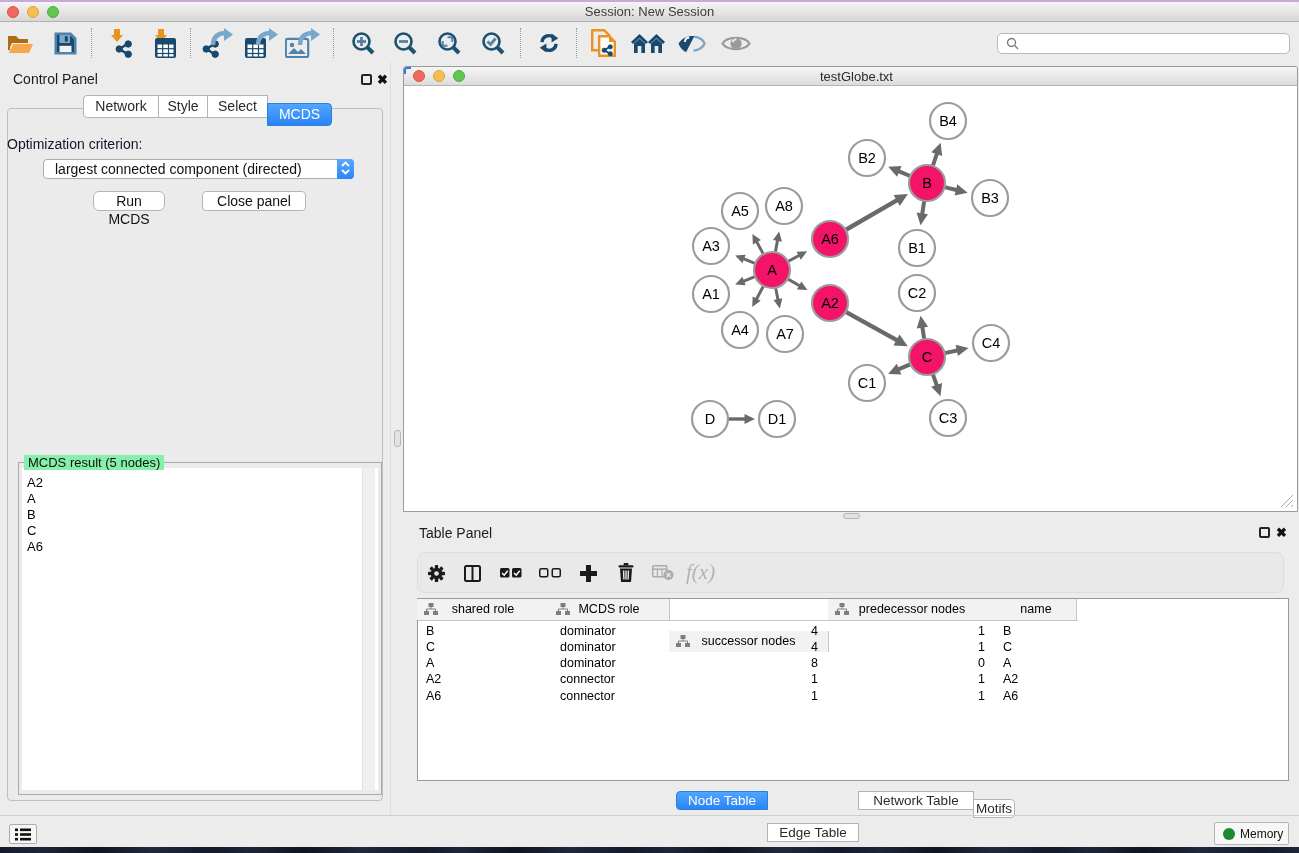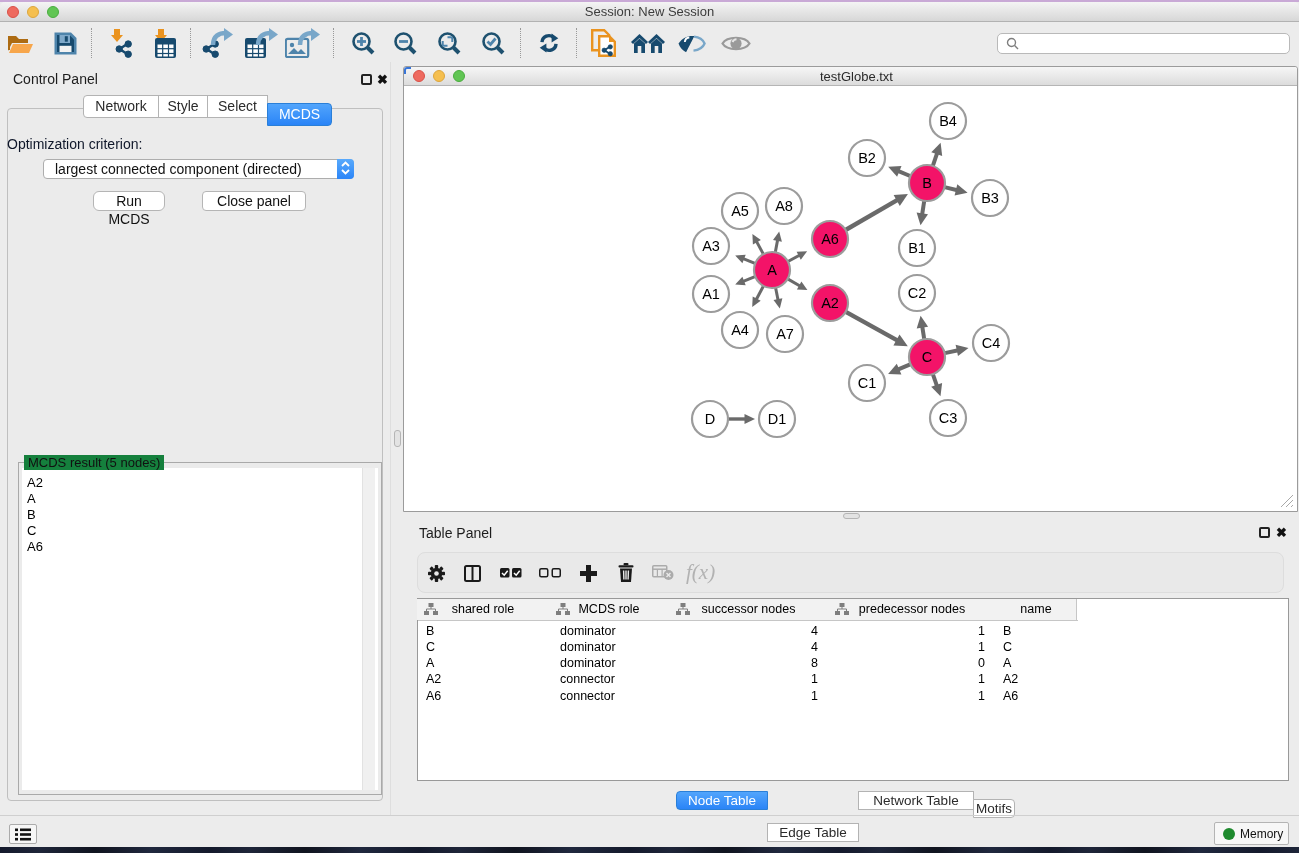--- a/index.html
+++ b/index.html
@@ -34,21 +34,21 @@
   border:1px solid #bfbfbf; border-radius:4px; }
 #opt-label { left:7px; top:136px; width:376px; text-align:left; font-size:14px; color:#0f172a; }
 #cp-select { left:43px; top:159px; width:311px; height:20px; background:#fff;
   border:1px solid #adadad; border-radius:4px; font-size:14px; color:#111; }
 #cp-select .txt { position:absolute; left:11px; top:1px; line-height:17px; }
 #cp-select .cap { position:absolute; right:-1px; top:-1px; width:17px; height:20px;
   border-radius:0 4px 4px 0; background:linear-gradient(#59aafc,#2b85f8); }
 .btn { background:#fff; border:1px solid #b5b5b5; border-radius:4px; text-align:center;
   font-size:14px; color:#111; }
 #mcds-fs { left:18px; top:462px; width:364px; height:333px; border:1px solid #a9a9a9; }
-#mcds-leg { left:24px; top:455px; font-size:13px; color:#111; background:#15803d; padding:0 4px; }
+#mcds-leg { left:24px; top:455px; font-size:13px; color:#111; background:#86efac; padding:0 4px; }
 #mcds-list { position:absolute; left:3px; top:5px; width:356px; height:322px; background:#fff; }
 #mcds-list .sb { position:absolute; right:3px; top:0; width:13px; height:100%; background:#f0f0f0; border-left:1px solid #e2e2e2;}
 #mcds-list .it { font-size:13px; line-height:16px; padding-left:5px; color:#000; }
 
 #vsplit-line { left:390px; top:62px; width:1px; height:754px; background:#dedede; }
 .knob { background:#e3e3e3; border:1px solid #b5b5b5; border-radius:3px; }
 
 #gwin { left:403px; top:66px; width:895px; height:446px; background:#fff;
   border:1px solid #9b9b9b; border-radius:3px 3px 0 0; }
 #gwin-tb { position:absolute; left:0; top:0; width:100%; height:19px;
@@ -467,21 +467,21 @@
       <svg width="14" height="13" viewBox="0 0 14 13" style="position:absolute;left:7px;top:4px">
         <g fill="#7e7e7e">
           <rect x="4.5" y="0" width="5" height="4"></rect>
           <rect x="0" y="8" width="5" height="4"></rect>
           <rect x="9" y="8" width="5" height="4"></rect>
         </g>
         <path d="M7,4 v2 M2.5,8 v-2 h9 v2" fill="none" stroke="#7e7e7e" stroke-width="1"></path>
       </svg>
       <div class="lbl">MCDS role</div>
     </div>
-<div class="th" style="left:251px; width:160px;">
+<div class="th" style="left:251px; width:160px;margin-top:32px;">
       <svg width="14" height="13" viewBox="0 0 14 13" style="position:absolute;left:7px;top:4px">
         <g fill="#7e7e7e">
           <rect x="4.5" y="0" width="5" height="4"></rect>
           <rect x="0" y="8" width="5" height="4"></rect>
           <rect x="9" y="8" width="5" height="4"></rect>
         </g>
         <path d="M7,4 v2 M2.5,8 v-2 h9 v2" fill="none" stroke="#7e7e7e" stroke-width="1"></path>
       </svg>
       <div class="lbl">successor nodes</div>
     </div>

